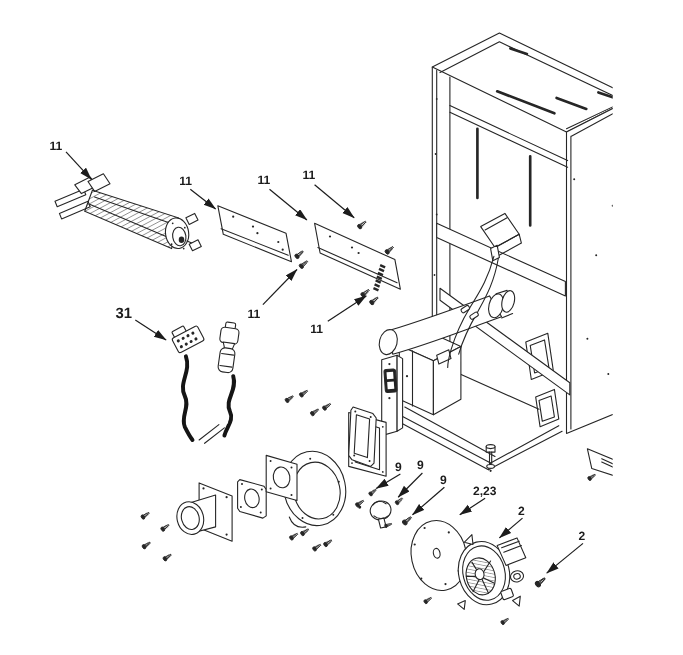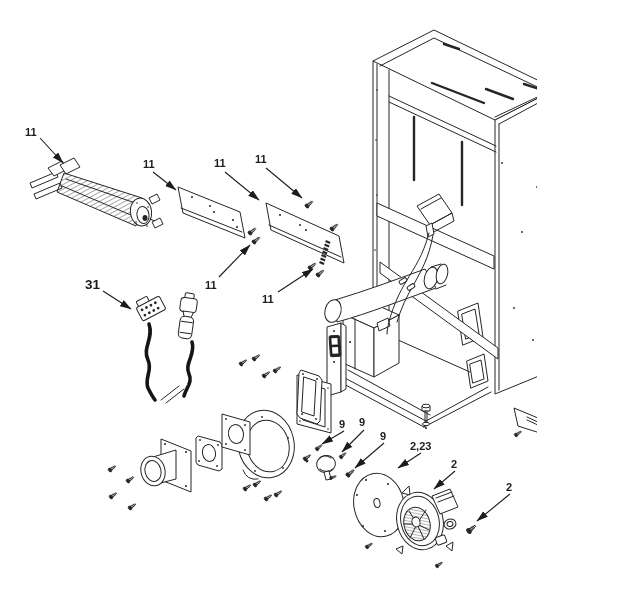--- a/index.html
+++ b/index.html
@@ -1,17 +1,17 @@
 <!DOCTYPE html>
 <html style="--line: #262626; --label: #1c1c1c; --bg: #ffffff;"><head>
 <meta charset="utf-8">
 <style>
   :root { --line:#262626; --label:#1c1c1c; --bg:#ffffff; }
   html,body { margin:0; padding:0; background:var(--bg); }
-  .stage { width:537px; height:595px; position:relative; background:var(--bg); overflow:hidden; }
+  .stage { width:537px; height:595px; position:relative; background:var(--bg); overflow:hidden;margin-left:20px; }
   svg { display:block; }
   .ln { fill:none; stroke:var(--line); stroke-width:1; stroke-linecap:round; stroke-linejoin:round; }
   .th { fill:none; stroke:var(--line); stroke-width:2.4; stroke-linecap:round; }
   .fw { fill:#fff; stroke:var(--line); stroke-width:1; stroke-linejoin:round; }
   .fd { fill:var(--line); stroke:none; }
   .wire { fill:none; stroke:#151515; stroke-width:3.6; stroke-linecap:round; }
   .cl { stroke:var(--label); stroke-width:1.1; marker-end:url(#arrowhead); }
   text.callout { font:600 11px "Liberation Sans", sans-serif; fill:var(--label); }
   text.callout.lg { font:600 13.5px "Liberation Sans", sans-serif; }
 </style>

